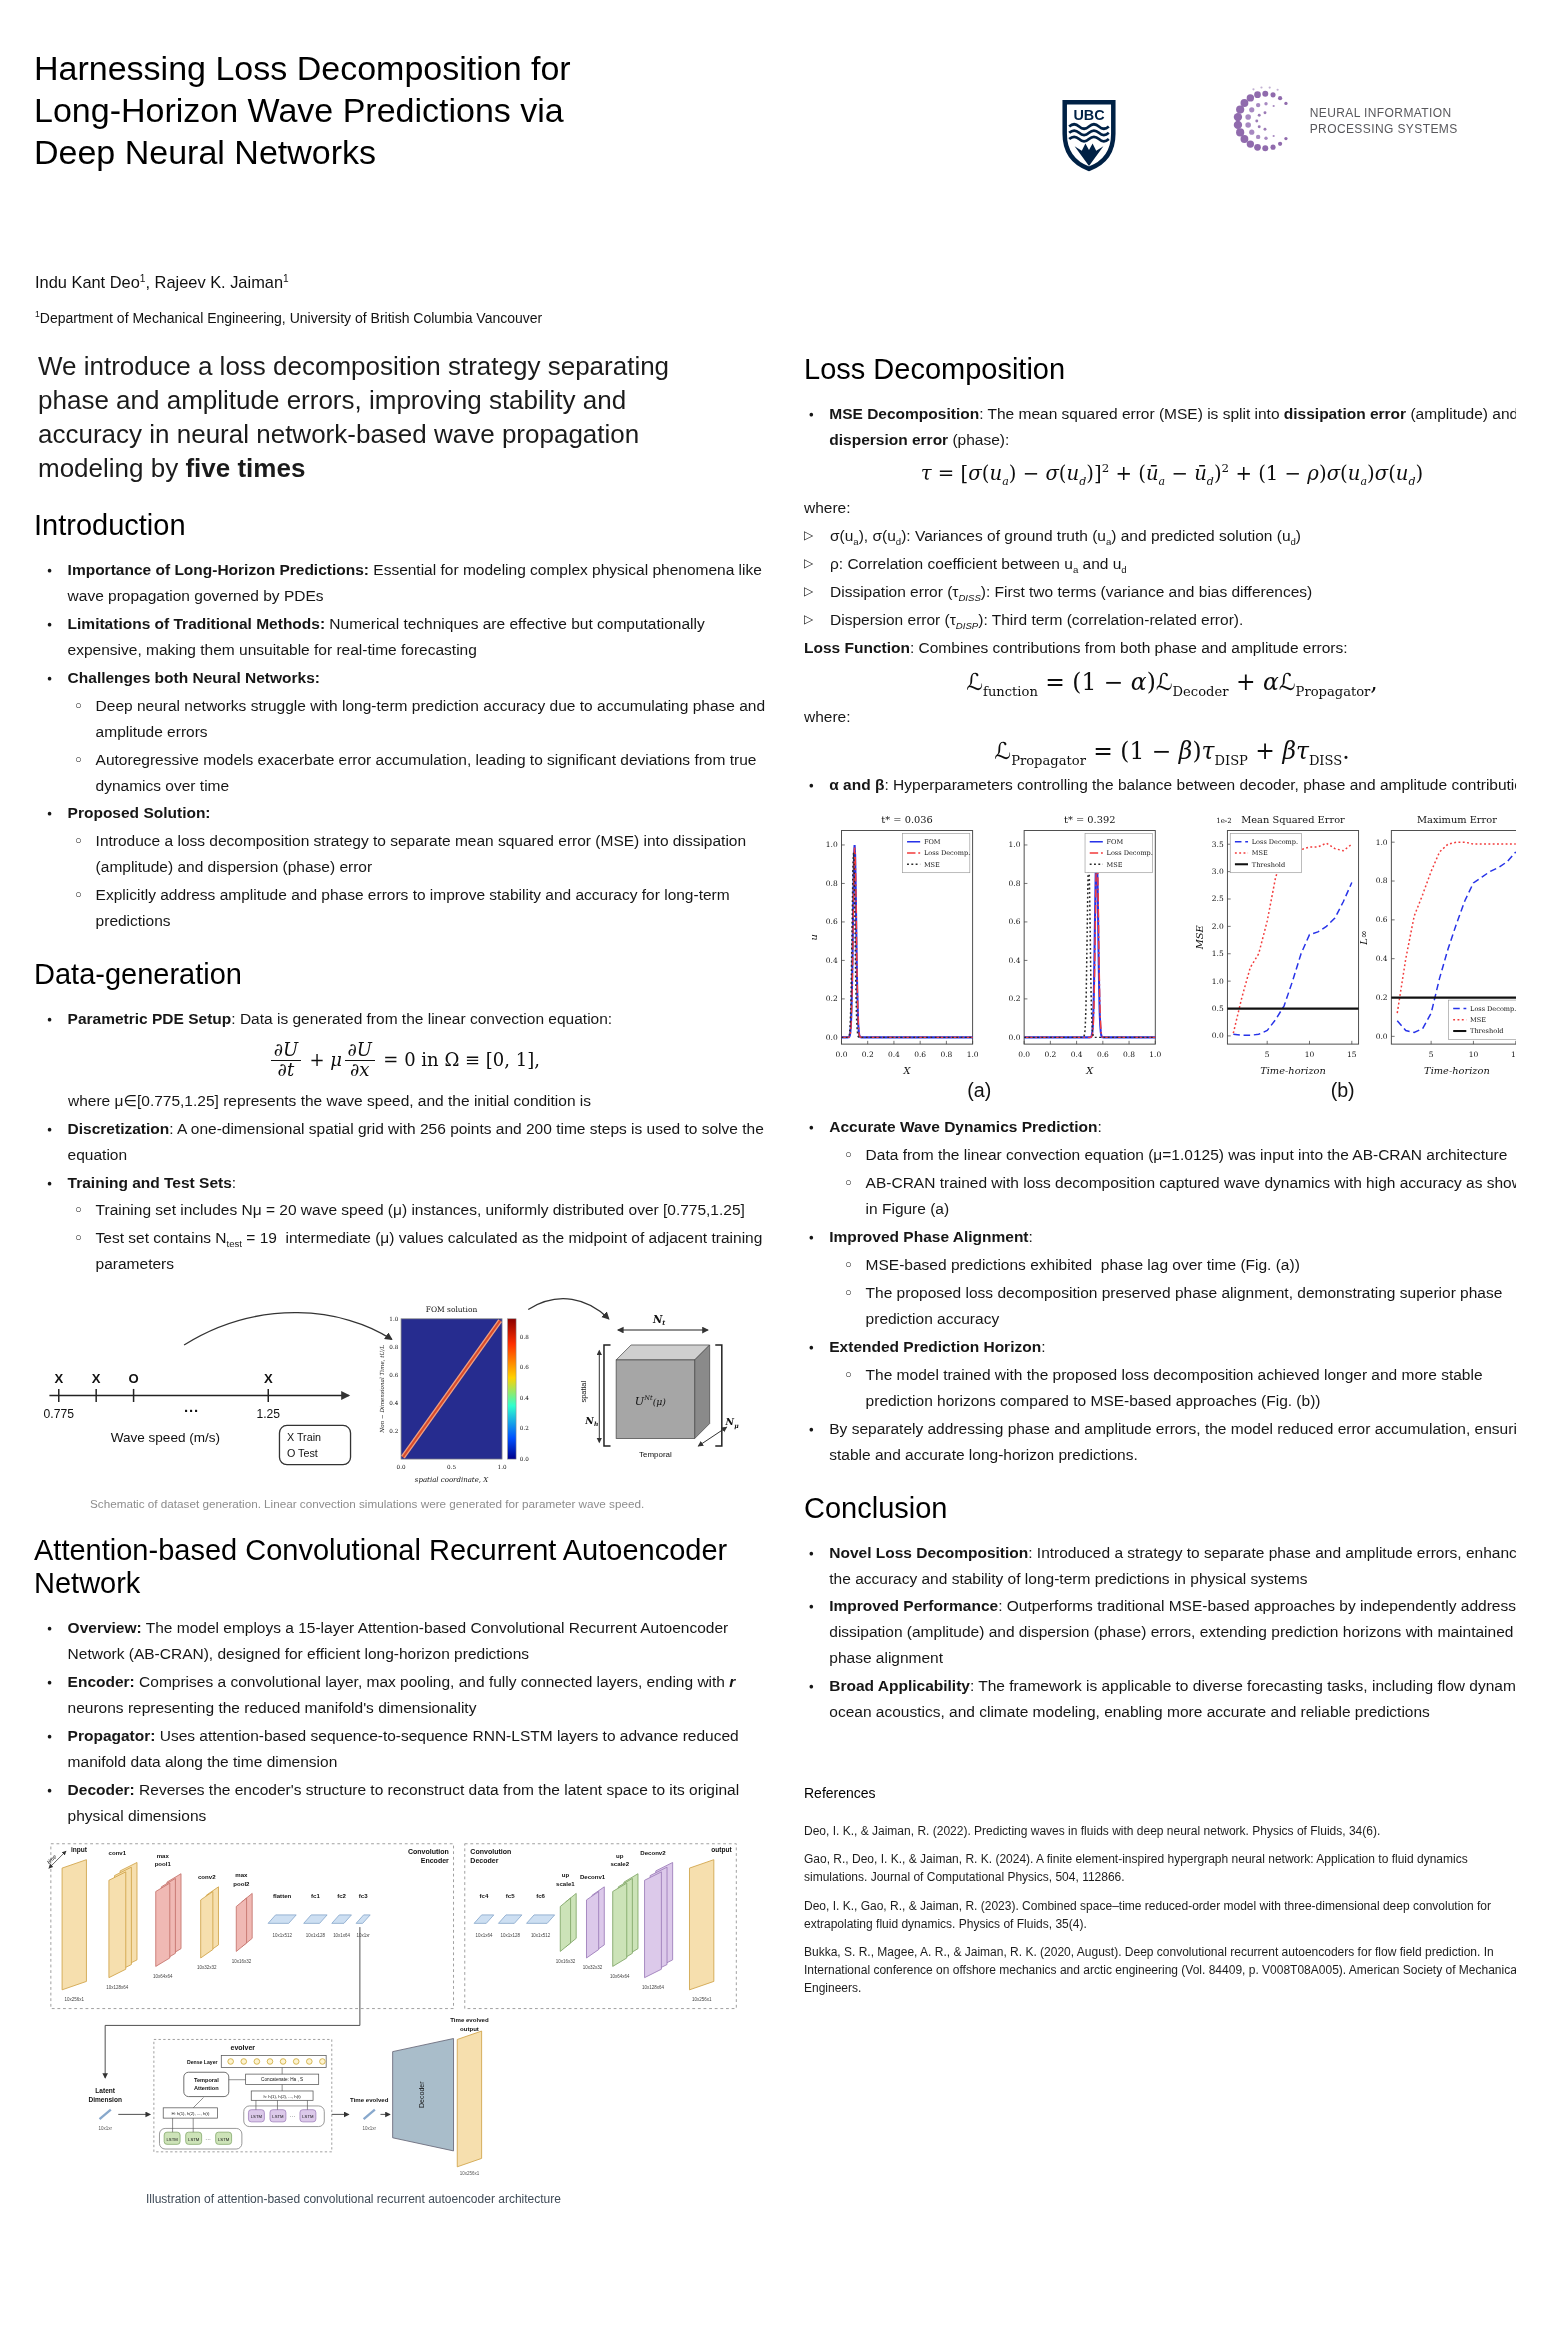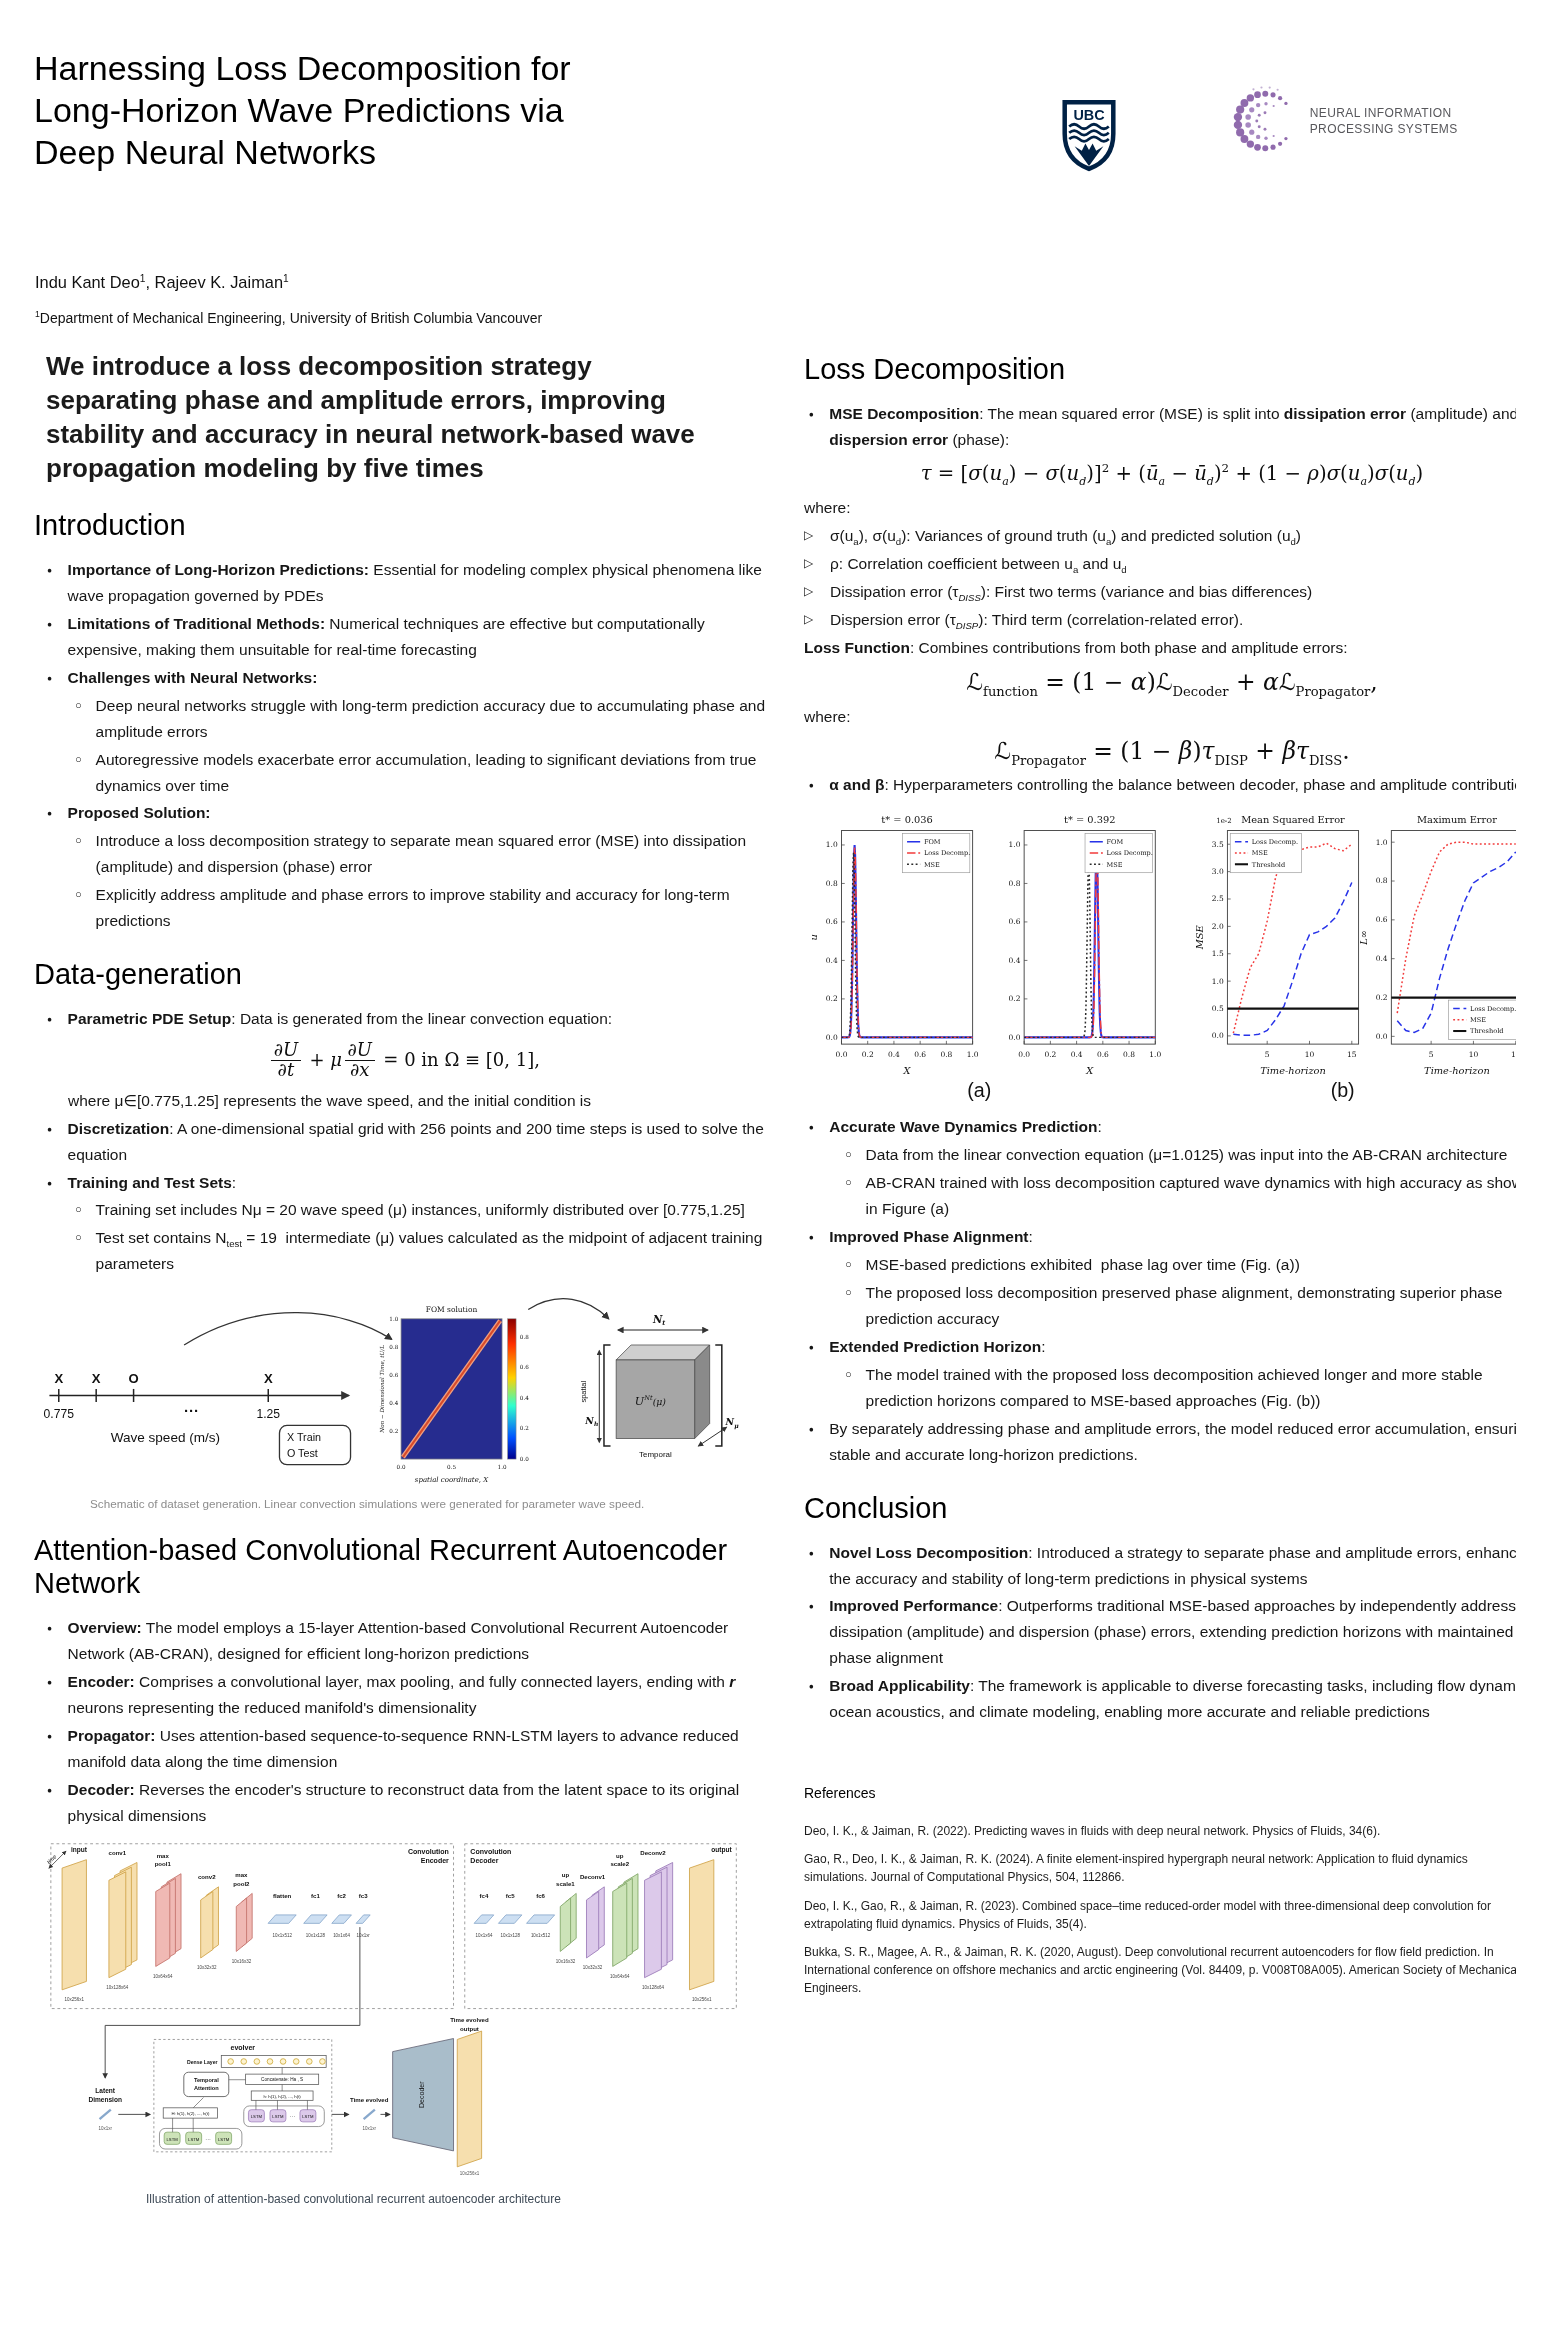--- a/index.html
+++ b/index.html
@@ -13,21 +13,21 @@
   sup{font-size:.62em;vertical-align:super;line-height:0;}
   sub{font-size:.62em;vertical-align:sub;line-height:0;}
   .logos{position:absolute;left:1062px;top:99px;width:75px;height:73px;}
   .nips{position:absolute;left:1224px;top:80px;display:flex;align-items:center;}
   .nips-text{margin-left:3.7px;width:150px;font-size:12px;line-height:16px;letter-spacing:0.4px;
     color:#57575b;font-weight:400;}
   
   .col{position:absolute;top:349px;}
   .col.left{left:34px;width:740px;}
   .col.right{left:804px;width:736px;}
-  .abstract{font-size:26px;line-height:34px;margin:0 12px 19px;color:#1b1b1b;width:678px;font-weight:bold;}
+  .abstract{font-size:26px;line-height:34px;margin:0 4px 19px;color:#1b1b1b;width:678px;}
   h2{font-size:29px;font-weight:400;margin:24px 0 15px;color:#000;}
   .col.right h2:first-child{margin-top:3.7px;}
   
   .row{display:flex;align-items:flex-start;font-size:15.5px;line-height:26px;margin:1.9px 0;color:#161616;}
   .row .m{flex:0 0 20.6px;text-align:left;}
   .row.b1{padding-left:13px;}
   .row.b1 .m{font-size:8.4px;line-height:26px;}
   .row.b2{margin-left:41px;}
   .row.b2 .m{flex:0 0 20.6px;font-size:11.2px;line-height:25px;}
   .row.arr{padding-left:0;}
@@ -125,21 +125,21 @@
         <div class="row b1">
           <span class="m">●</span>
           <span class="t"><b>Importance of Long-Horizon Predictions:</b> Essential for modeling complex physical phenomena like wave propagation governed by PDEs</span>
         </div>
         <div class="row b1">
           <span class="m">●</span>
           <span class="t"><b>Limitations of Traditional Methods:</b> Numerical techniques are effective but computationally expensive, making them unsuitable for real-time forecasting</span>
         </div>
         <div class="row b1">
           <span class="m">●</span>
-          <span class="t"><b>Challenges with Neural Networks:</b></span>
+          <span class="t"><b>Challenges both Neural Networks:</b></span>
         </div>
         <div class="row b2">
           <span class="m">○</span>
           <span class="t">Deep neural networks struggle with long-term prediction accuracy due to accumulating phase and amplitude errors</span>
         </div>
         <div class="row b2">
           <span class="m">○</span>
           <span class="t">Autoregressive models exacerbate error accumulation, leading to significant deviations from true dynamics over time</span>
         </div>
         <div class="row b1">

